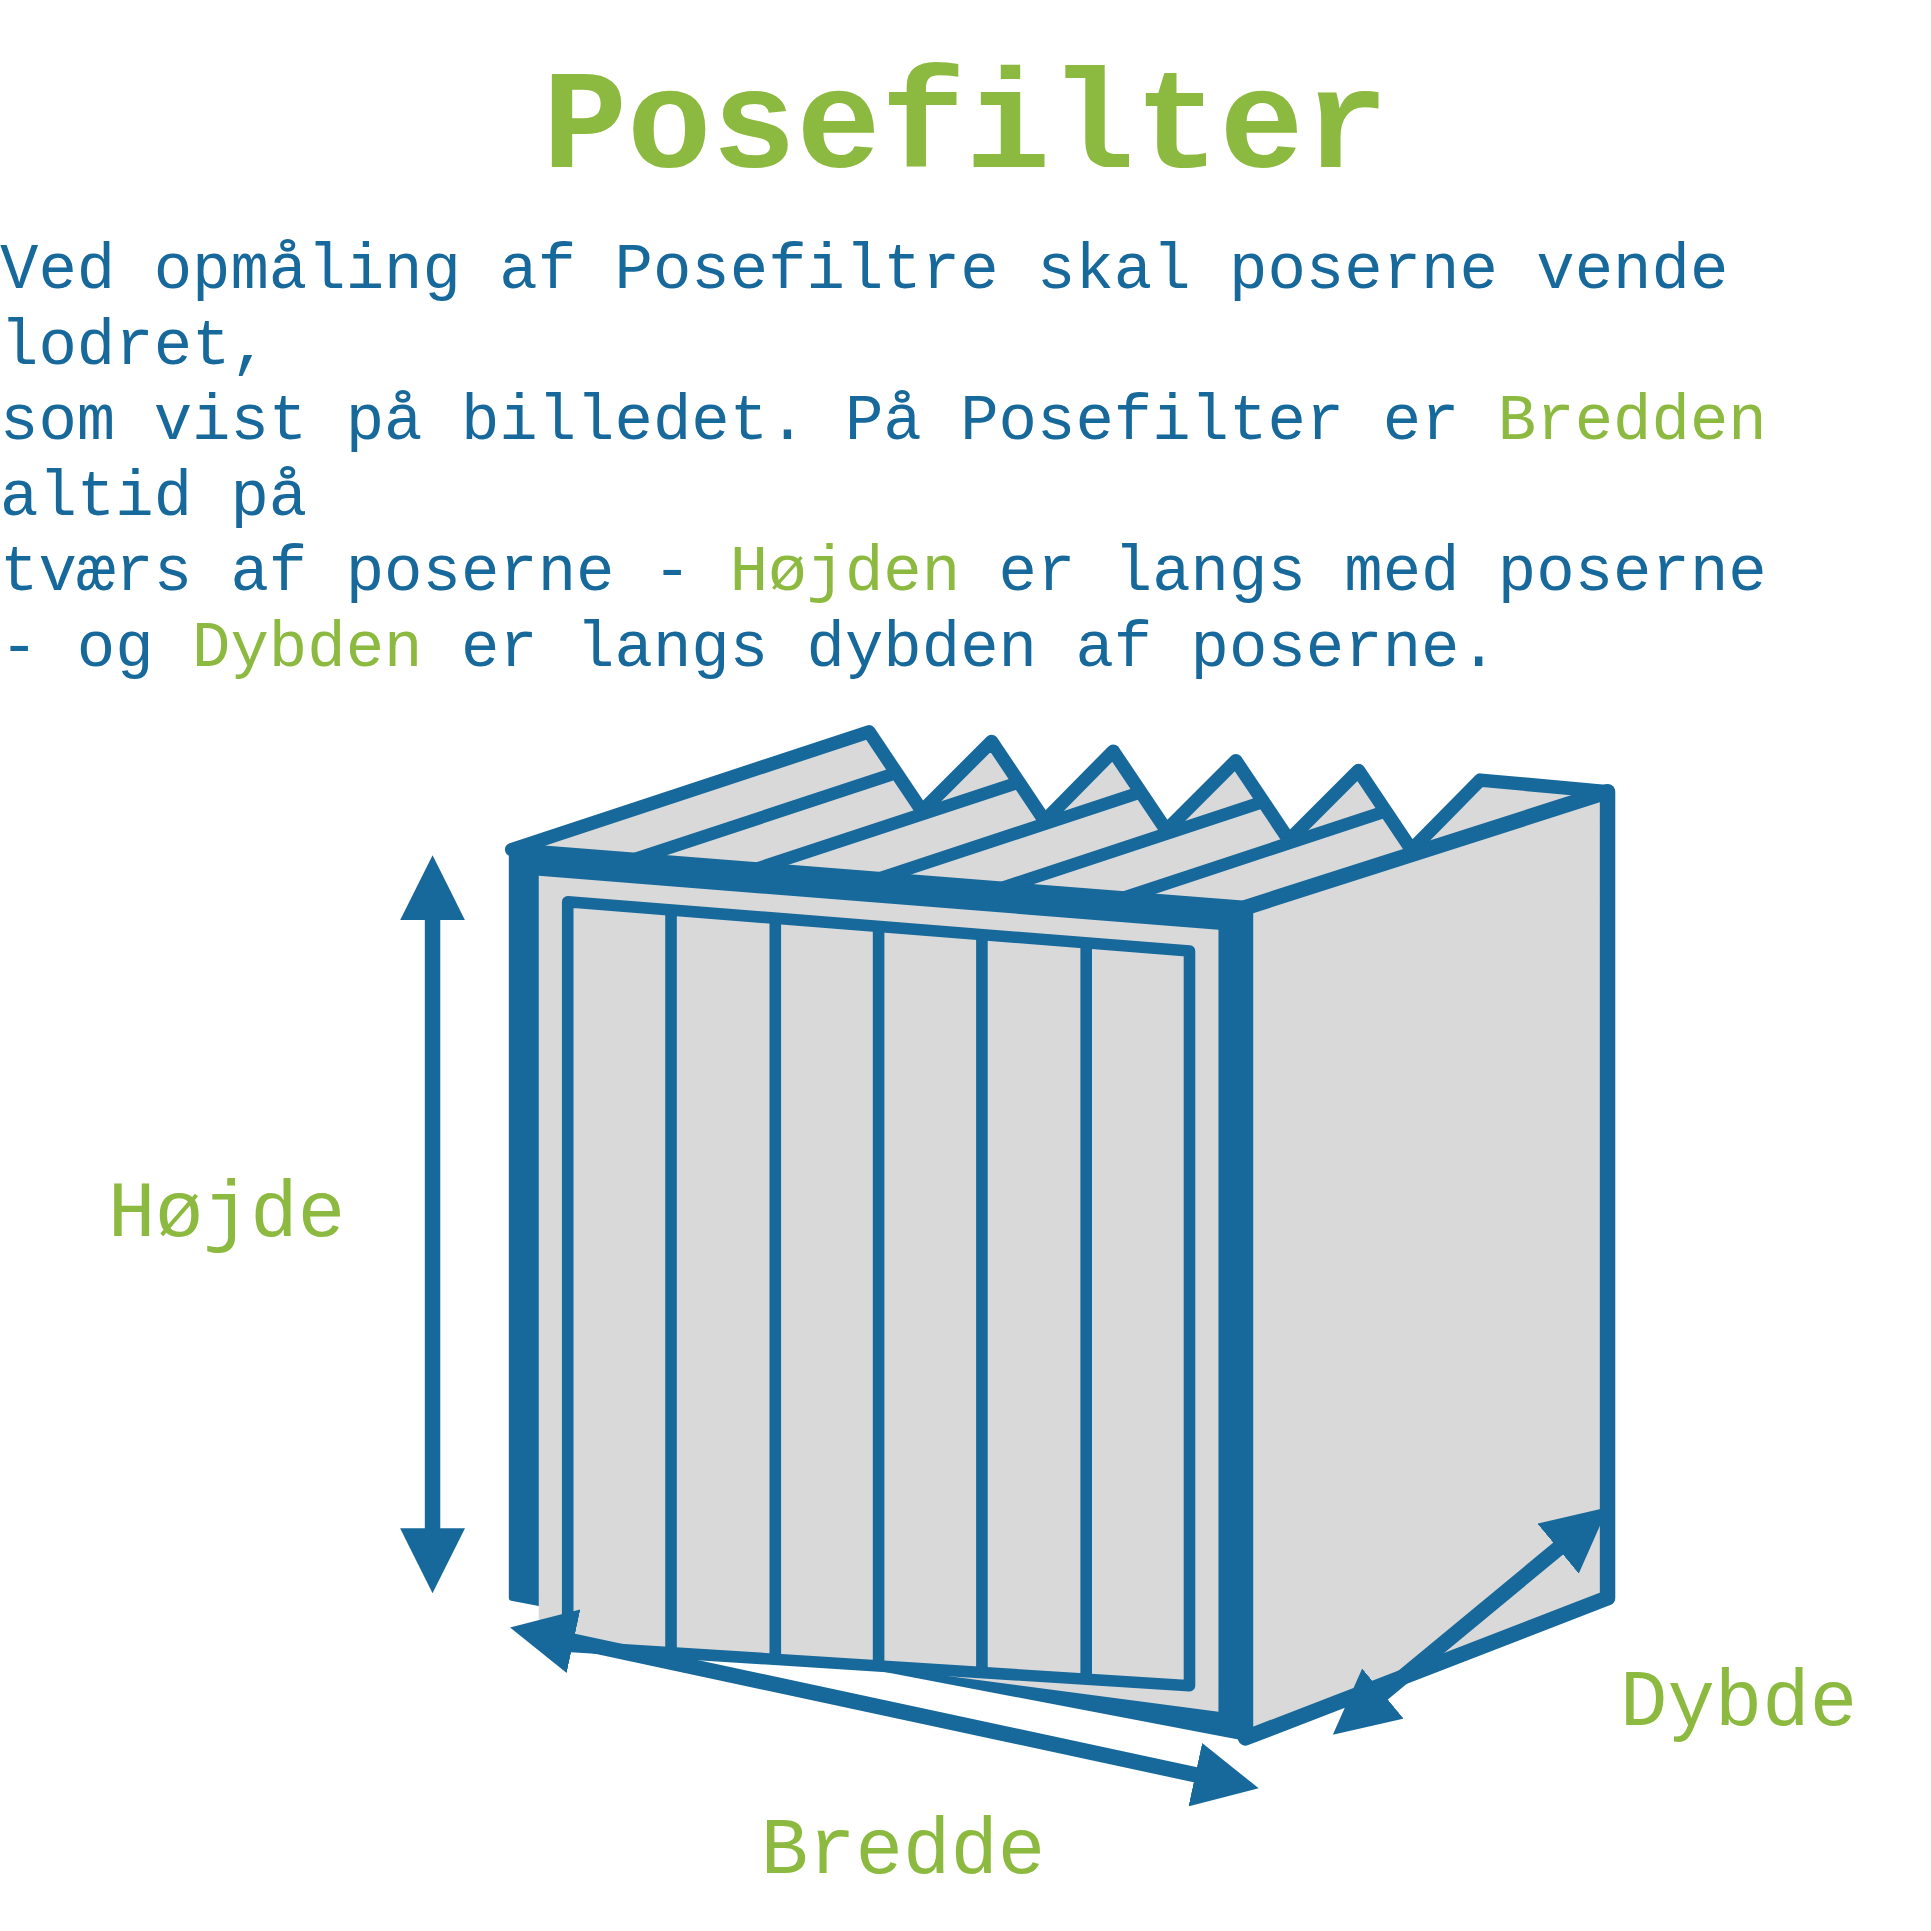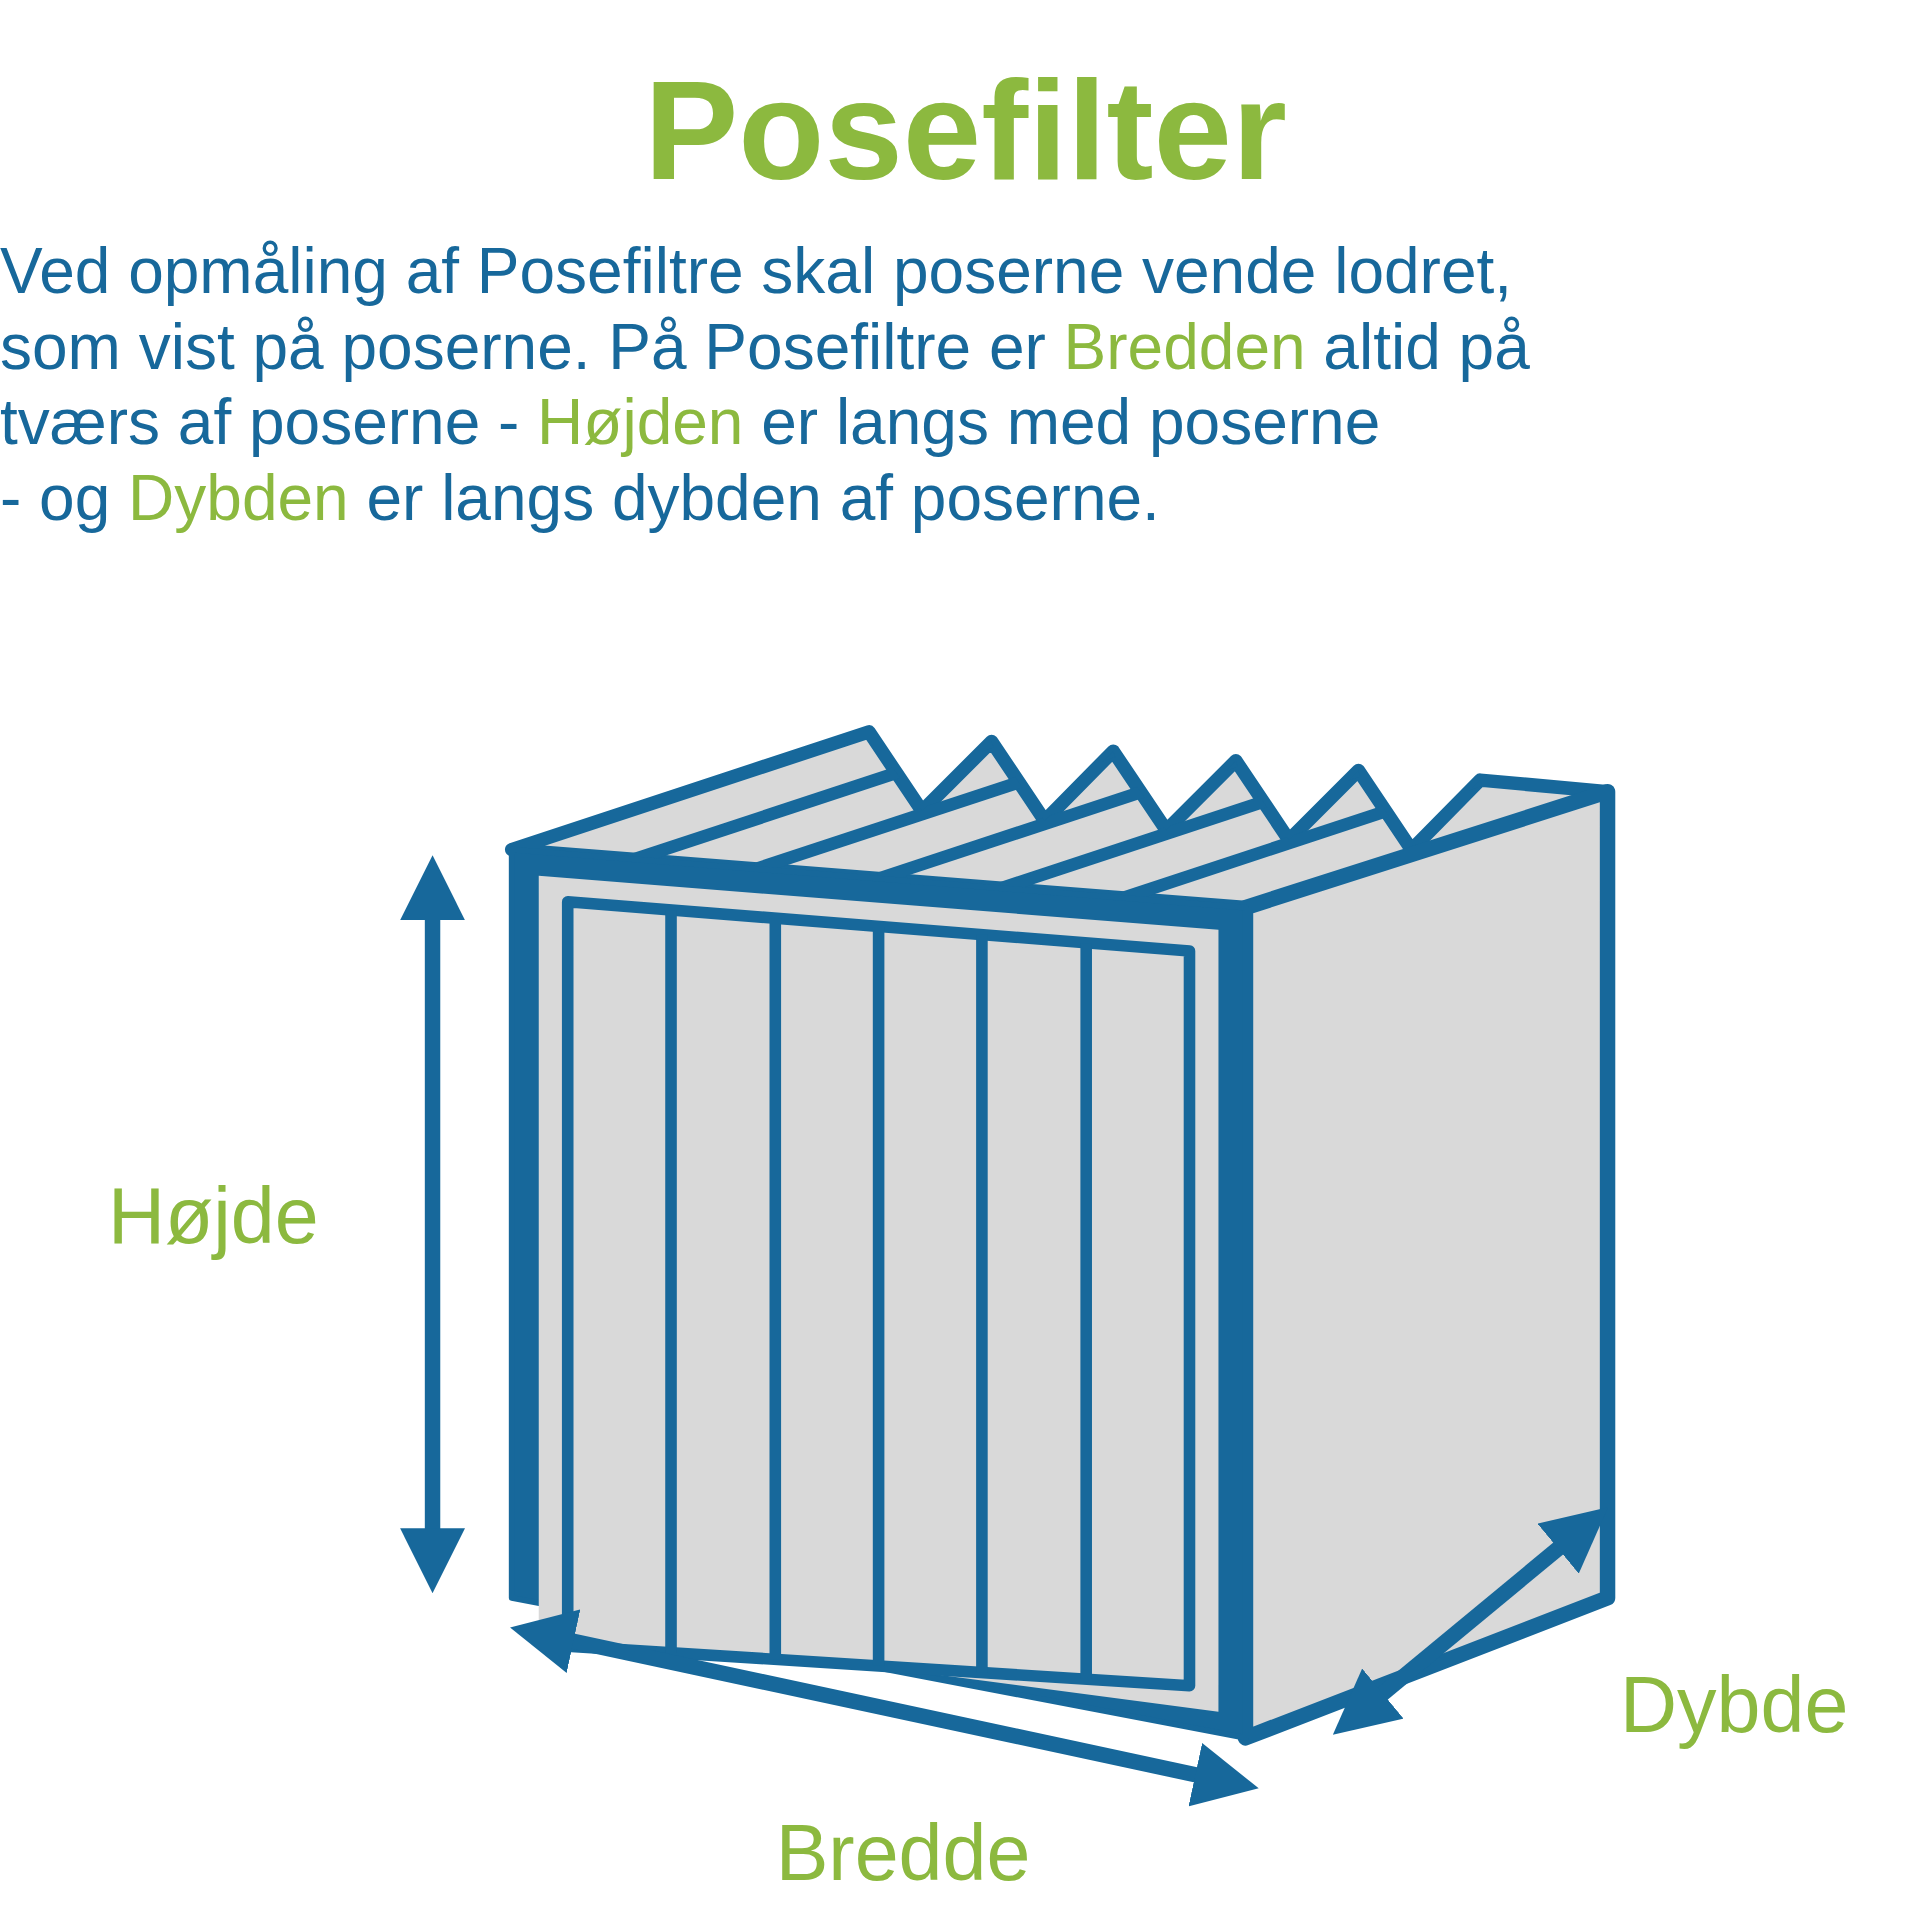--- a/index.html
+++ b/index.html
@@ -9,21 +9,21 @@
     --white: #ffffff;
   }
   * { margin: 0; padding: 0; box-sizing: border-box; }
   html, body { background: #ffffff; }
   .page {
     position: relative;
     width: 1931px;
     height: 1931px;
     background: var(--white, #ffffff);
     overflow: hidden;
-    font-family: Liberation Sans, sans-serif;
+    font-family: Liberation Mono, monospace;
   }
   .title {
     position: absolute;
     top: 56px;
     left: 0;
     width: 100%;
     text-align: center;
     font-size: 141px;
     line-height: 1.05;
     font-weight: 700;
@@ -58,21 +58,21 @@
 </style>
 </head>
 <body>
 
 <div class="page">
 
   <div class="title">Posefilter</div>
 
   <div class="intro">
     <span class="line"><span>Ved opmåling af Posefiltre skal poserne vende lodret,</span></span>
-    <span class="line"><span>som vist på poserne. På Posefiltre er </span><span class="hl">Bredden</span><span> altid på</span></span>
+    <span class="line"><span>som vist på billedet. På Posefilter er </span><span class="hl">Bredden</span><span> altid på</span></span>
     <span class="line"><span>tværs af poserne - </span><span class="hl">Højden</span><span> er langs med poserne</span></span>
     <span class="line"><span>- og </span><span class="hl">Dybden</span><span> er langs dybden af poserne.</span></span>
   </div>
 
   <svg class="diagram" width="1931" height="1931" viewBox="0 0 2000 2000" aria-hidden="true">
     <defs>
       <marker id="ah" viewBox="0 0 10 10" refX="7" refY="5" markerWidth="4.2" markerHeight="4.2" orient="auto-start-reverse">
         <path d="M 0 0 L 10 5 L 0 10 Z" fill="var(--blue,#17689b)"></path>
       </marker>
       <clipPath id="topclip">

